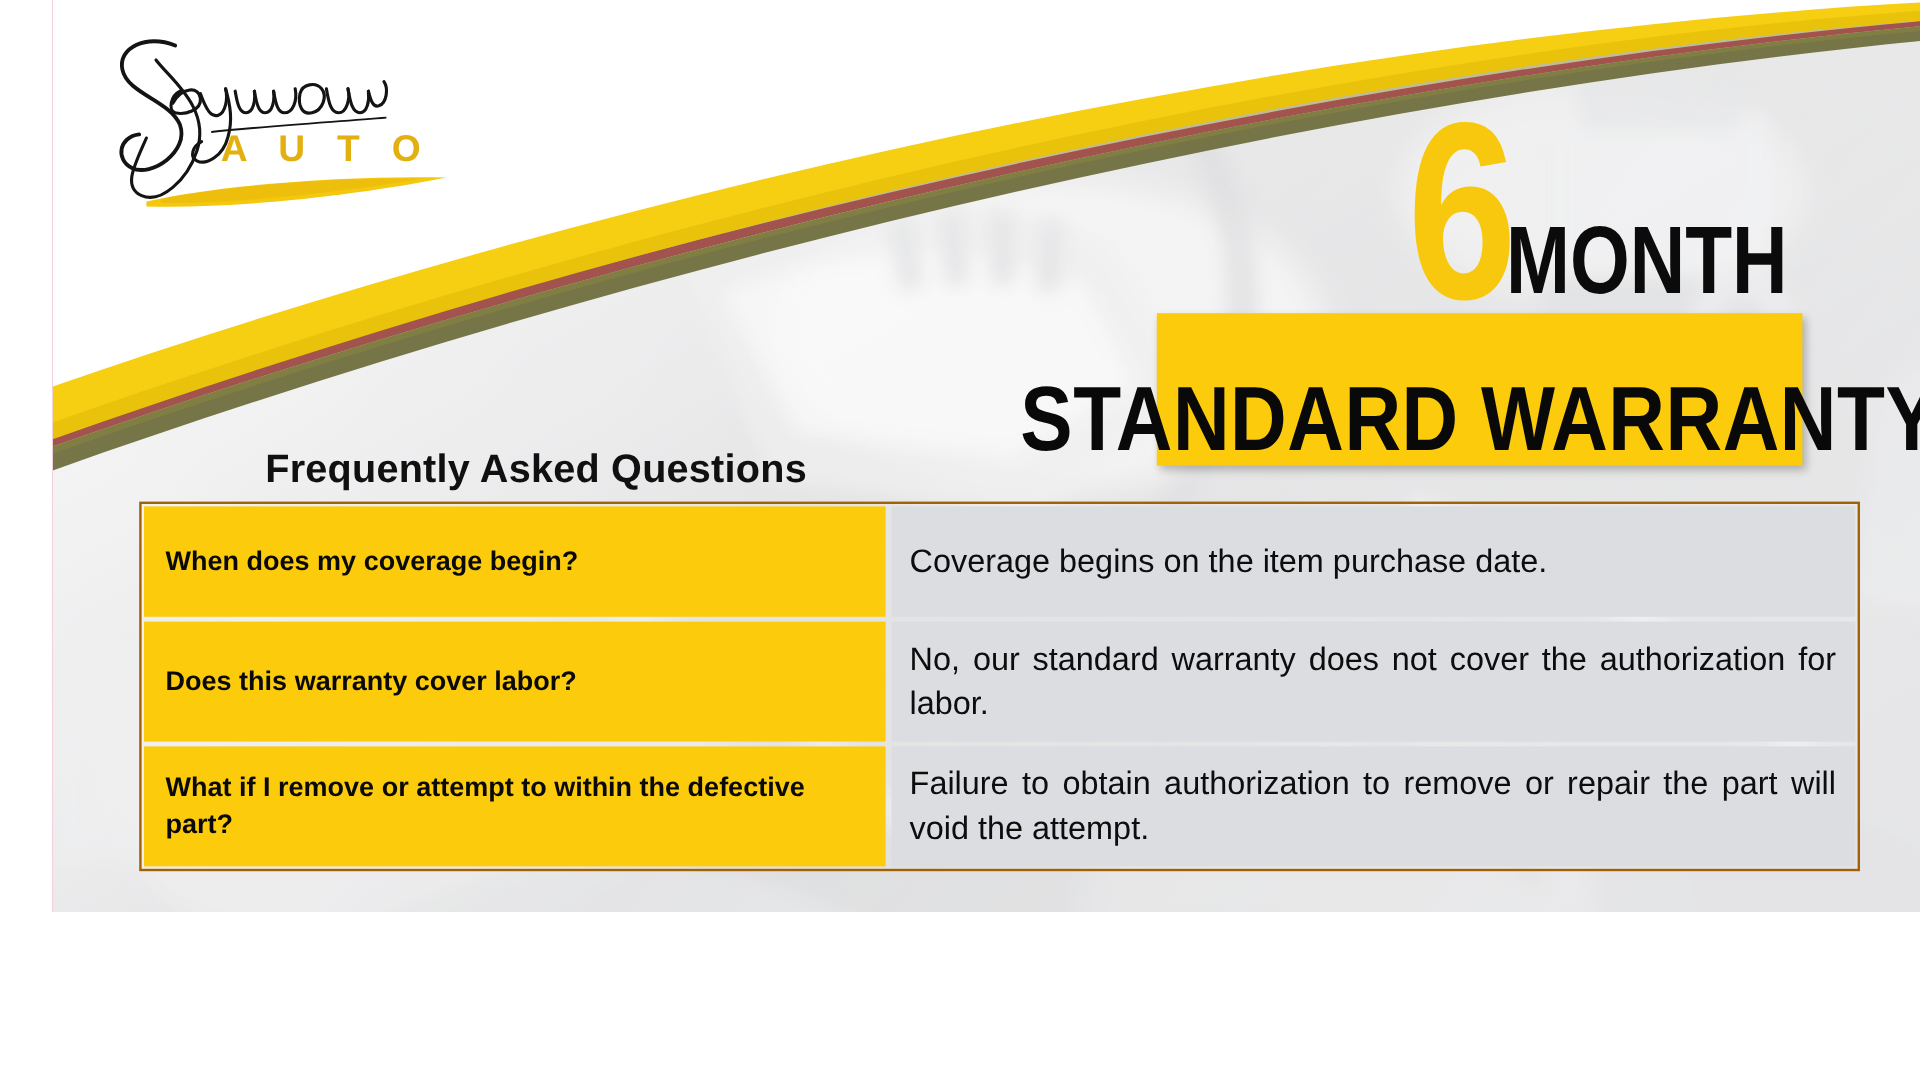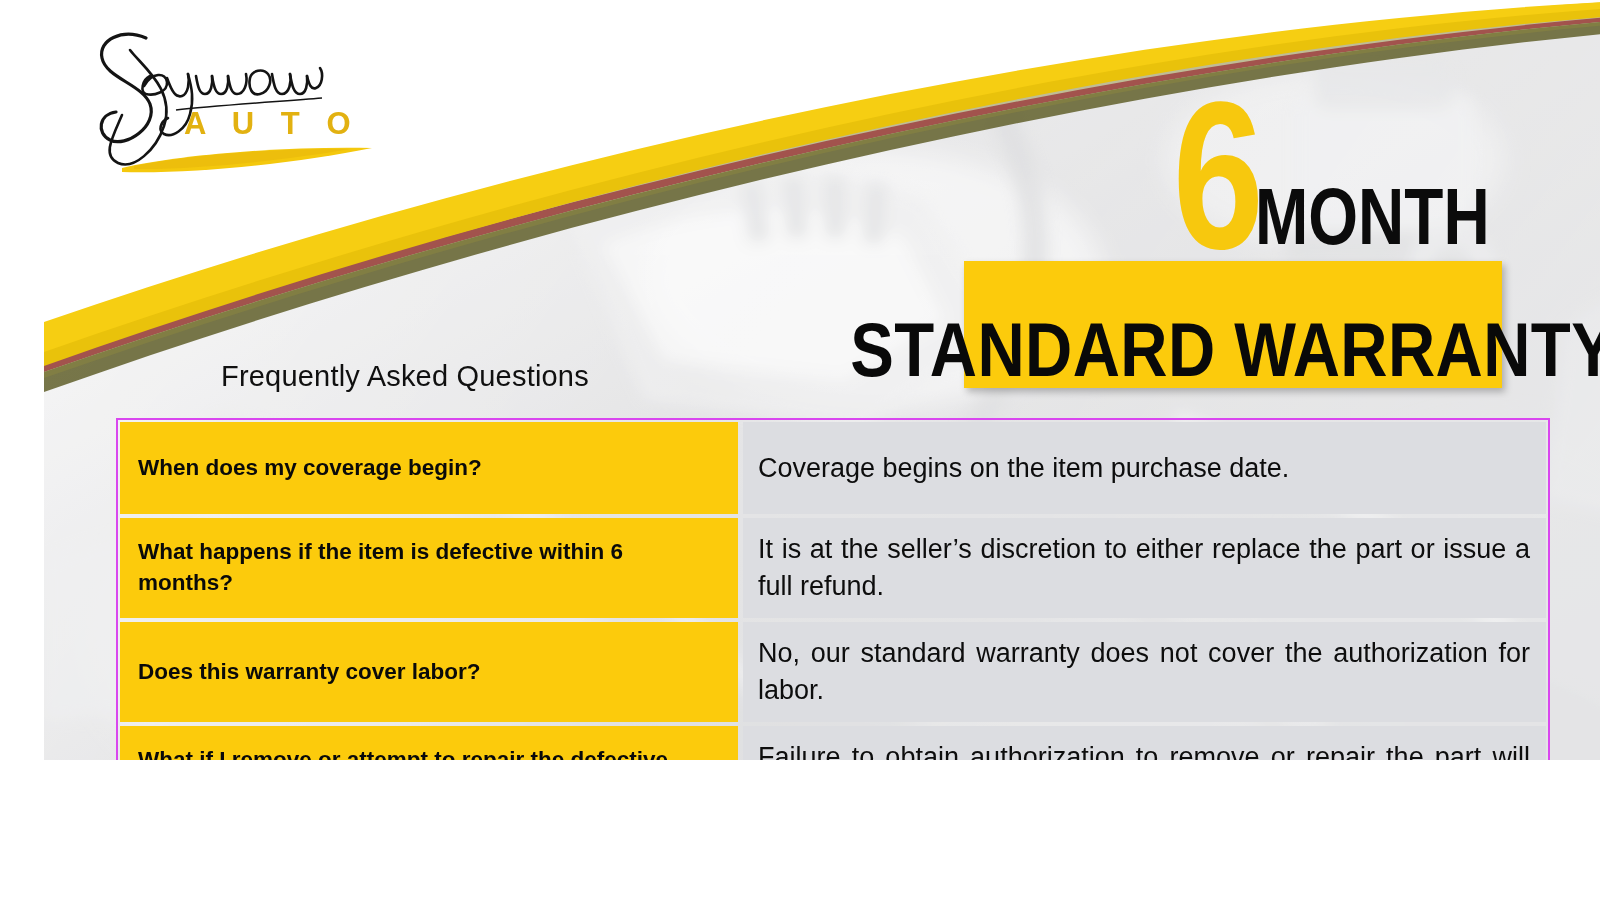--- a/index.html
+++ b/index.html
@@ -91,34 +91,34 @@
     color: #090909;
     transform: scaleX(0.86);
     letter-spacing: 0.5px;
     white-space: nowrap;
   }
 
   
   .faq-heading {
     position: absolute;
     left: 177px;
-    top: 360px;
-    font-size: 29px;
-    font-weight: normal;
+    top: 372px;
+    font-size: 33px;
+    font-weight: bold;
     color: #101010;
     letter-spacing: 0.2px;
   }
 
   
   .faq-table {
     position: absolute;
     left: 72px;
     top: 418px;
     width: 1434px;
-    border: 2px solid #d946ef;
+    border: 2px solid #a16207;
     box-sizing: border-box;
     display: flex;
     flex-direction: column;
     gap: 4px;
     padding: 2px;
     background: transparent;
   }
   .faq-row {
     display: flex;
     gap: 5px;
@@ -300,41 +300,33 @@
 
     <div class="faq-row">
       <div class="faq-q">
         <span class="faq-q-text">When does my coverage begin?</span>
       </div>
       <div class="faq-a">
         <span class="faq-a-text">Coverage begins on the item purchase date.</span>
       </div>
     </div>
 
-    <div class="faq-row row-tall">
-      <div class="faq-q">
-        <span class="faq-q-text">What happens if the item is defective within 6 months?</span>
-      </div>
-      <div class="faq-a">
-        <span class="faq-a-text">It is at the seller’s discretion to either replace the part or issue a full refund.</span>
-      </div>
-    </div>
 
     <div class="faq-row row-tall">
       <div class="faq-q">
         <span class="faq-q-text">Does this warranty cover labor?</span>
       </div>
       <div class="faq-a">
         <span class="faq-a-text">No, our standard warranty does not cover the authorization for labor.</span>
       </div>
     </div>
 
     <div class="faq-row row-tall">
       <div class="faq-q">
-        <span class="faq-q-text">What if I remove or attempt to repair the defective part?</span>
+        <span class="faq-q-text">What if I remove or attempt to within the defective part?</span>
       </div>
       <div class="faq-a">
         <span class="faq-a-text">Failure to obtain authorization to remove or repair the part will void the attempt.</span>
       </div>
     </div>
 
   </div>
 
 </div>
 

